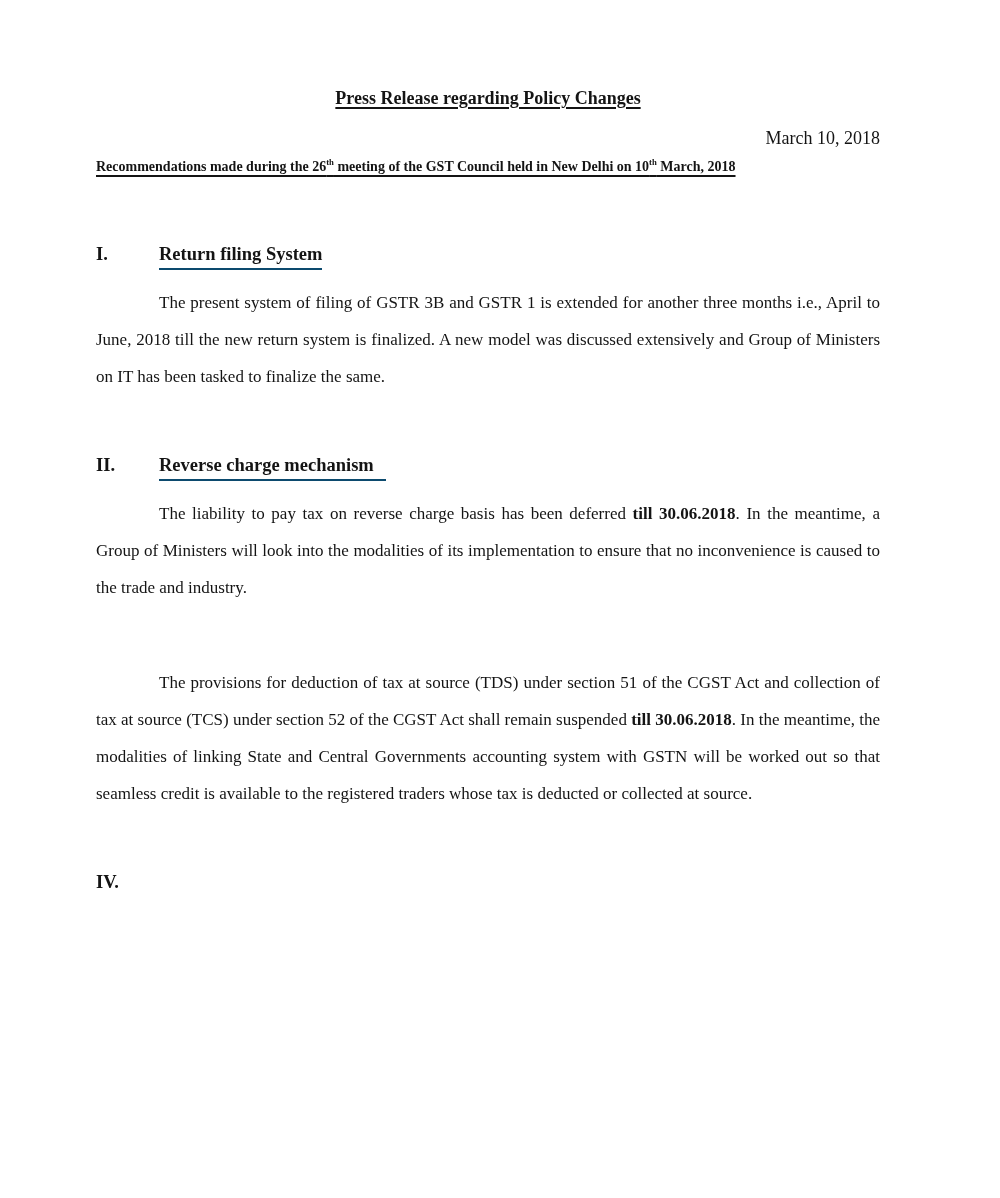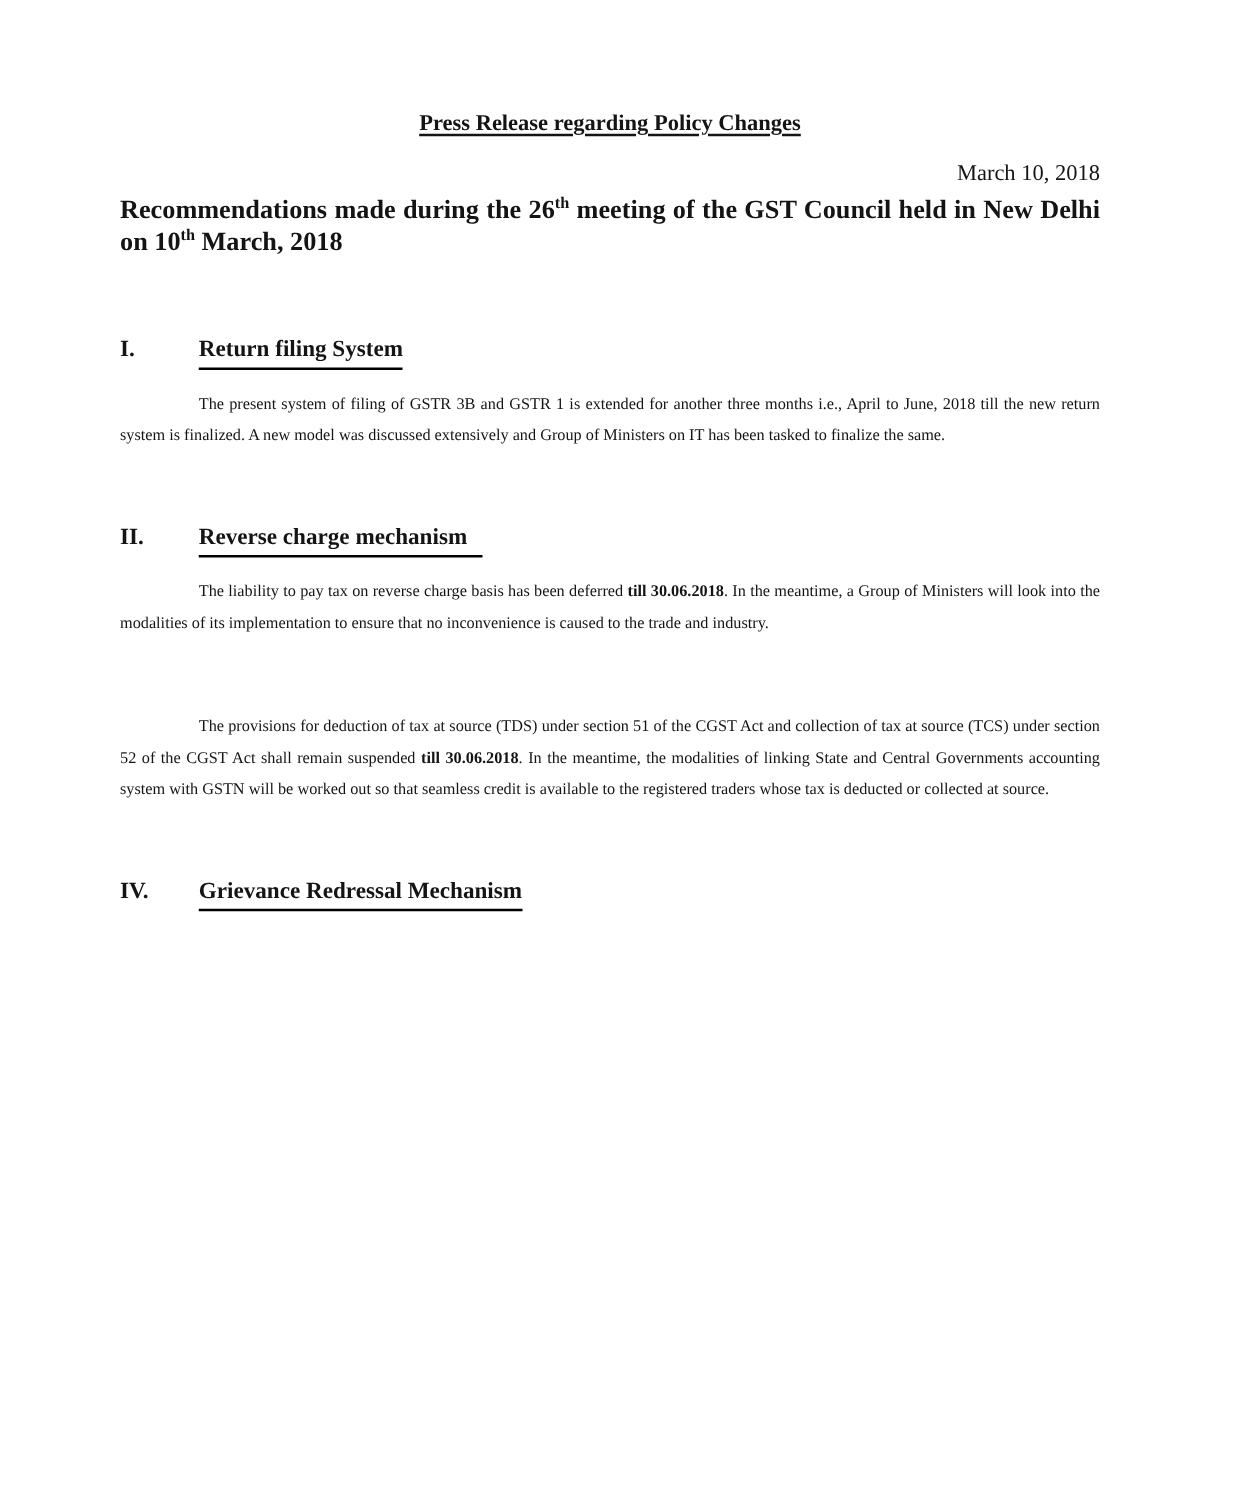--- a/index.html
+++ b/index.html
@@ -31,24 +31,25 @@
     text-decoration-thickness: 2px;
     text-underline-offset: 3px;
   }
   .doc-date {
     text-align: right;
     font-size: 18px;
     line-height: 24px;
     margin-bottom: 4px;
   }
   .doc-heading {
-    font-size: 21px;
+    font-size: 14px;
     font-weight: bold;
     line-height: 26px;
     text-align: justify;
+    text-decoration: underline;
     text-decoration-thickness: 2px;
     text-underline-offset: 4px;
     margin-bottom: 62px;
   }
   .doc-heading sup, .sup {
     font-size: 0.62em;
     vertical-align: super;
     line-height: 0;
   }
   .doc-section { margin-top: 58px; }
@@ -58,28 +59,28 @@
     align-items: baseline;
     font-size: 18.5px;
     font-weight: bold;
     line-height: 24px;
   }
   .sec-num {
     width: 63px;
     flex: 0 0 63px;
   }
   .sec-title {
-    border-bottom: 2px solid #000000;
+    border-bottom: 2px solid #0c4a6e;
     padding-bottom: 2px;
   }
   .sec-title.pad-underline { padding-right: 12px; }
   .sec-para {
     margin-top: 14px;
-    font-size: 13px;
-    line-height: 25px;
+    font-size: 17px;
+    line-height: 37px;
     text-align: justify;
     text-indent: 63px;
   }
   .sec-para b { font-weight: bold; }
   .run { }
 </style>
 </head>
 <body>
 
 <div class="page">
@@ -110,17 +111,16 @@
     <p class="sec-para"><span class="run">The liability to pay tax on reverse charge basis has been deferred </span><b>till 30.06.2018</b><span class="run">. In the meantime, a Group of Ministers will look into the modalities of its implementation to ensure that no inconvenience is caused to the trade and industry.</span></p>
   </section>
 
   <section class="doc-section">
     <p class="sec-para"><span class="run">The provisions for deduction of tax at source (TDS) under section 51 of the CGST Act and collection of tax at source (TCS) under section 52 of the CGST Act shall remain suspended </span><b>till 30.06.2018</b><span class="run">. In the meantime, the modalities of linking State and Central Governments accounting system with GSTN will be worked out so that seamless credit is available to the registered traders whose tax is deducted or collected at source.</span></p>
   </section>
 
   <section class="doc-section">
     <div class="sec-head">
       <span class="sec-num">IV.</span>
-      <span class="sec-title">Grievance Redressal Mechanism</span>
     </div>
   </section>
 
 </div>
 
 </body></html>

